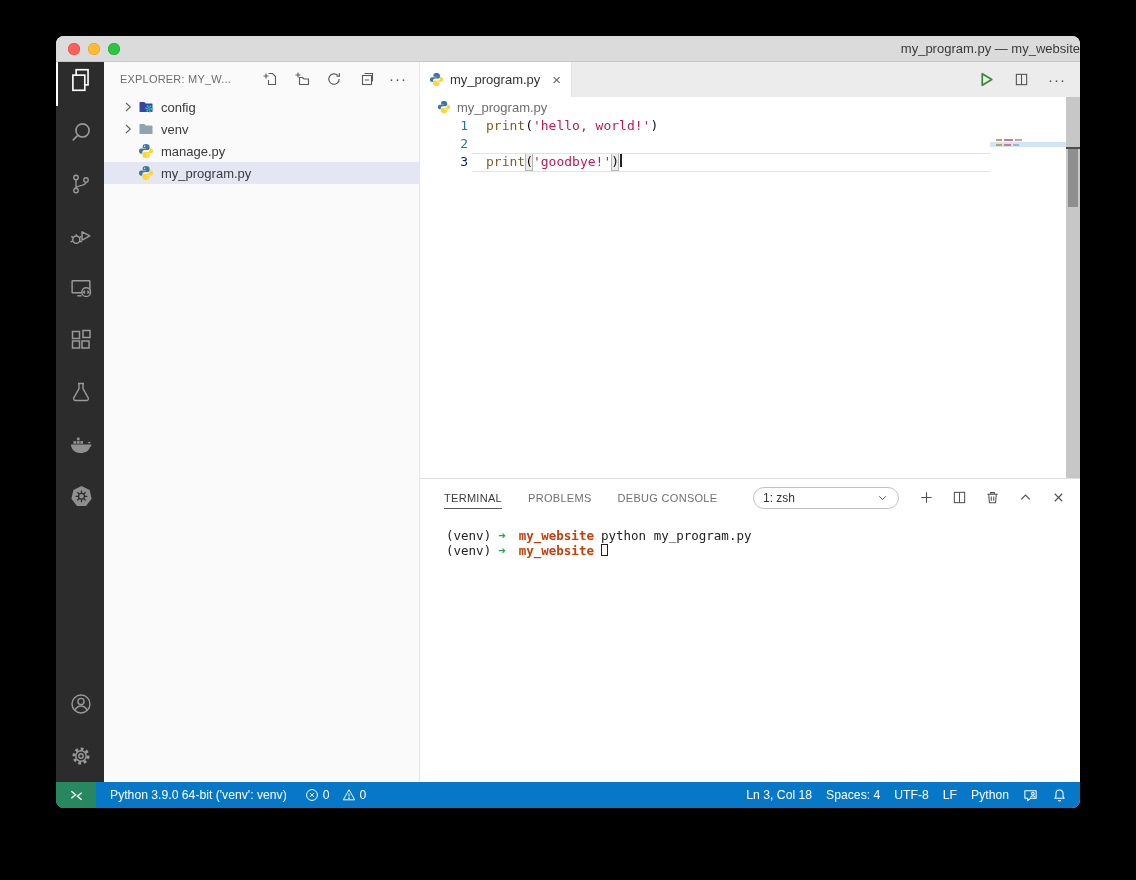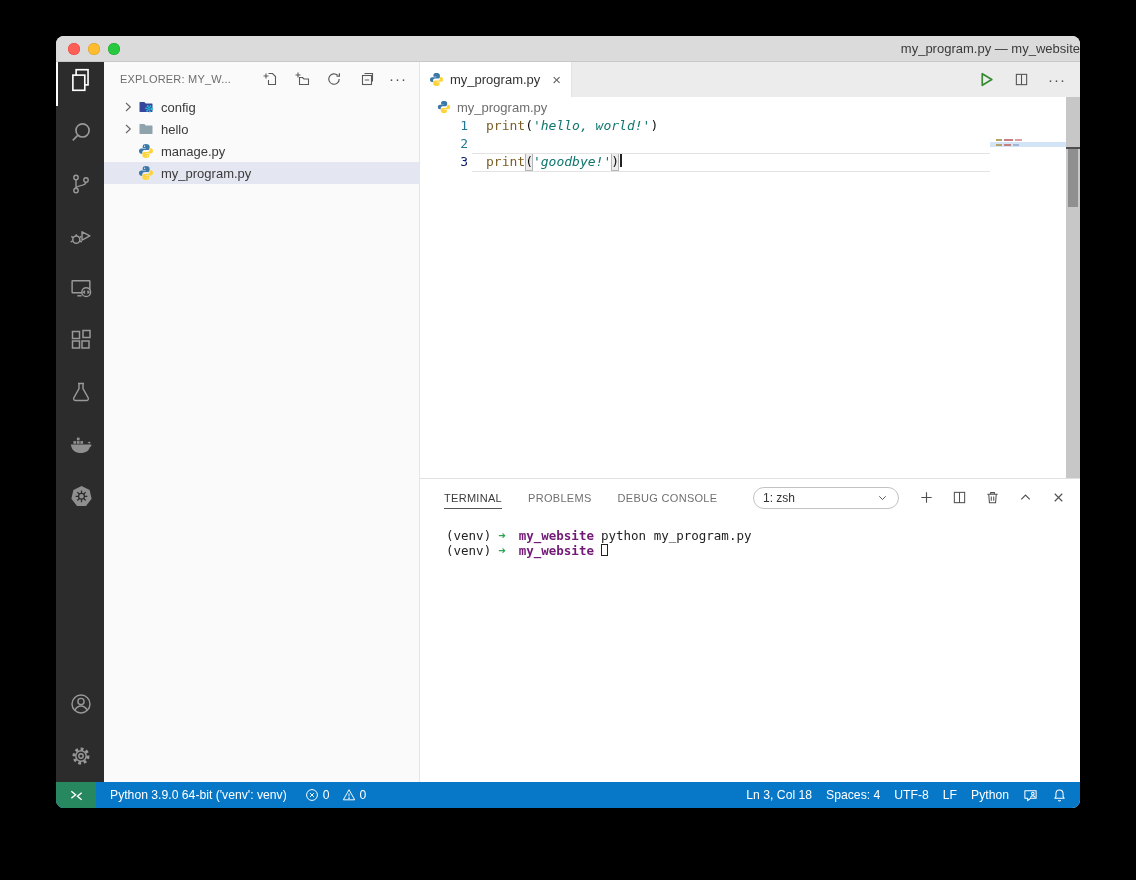--- a/index.html
+++ b/index.html
@@ -41,21 +41,21 @@
   .tab-actions{margin-left:auto;display:flex;align-items:center;gap:19px;padding-right:14px;}
   .tab-actions .ic{cursor:pointer;display:flex;}
   
   .editor-body{position:relative;height:381px;background:#fff;flex:0 0 381px;}
   .breadcrumb{height:20px;display:flex;align-items:center;gap:6px;padding-left:17px;font-size:13px;color:#6E6E6E;}
   .code-area{position:relative;height:361px;font-family:"DejaVu Sans Mono",monospace;font-size:13px;}
   .code-row{height:18px;line-height:18px;white-space:pre;display:flex;}
   .ln{display:inline-block;width:48px;padding-right:18px;text-align:right;color:#237893;flex:0 0 66px;}
   .ln.active{color:#0B216F;}
   .tok-fn{color:#795E26;}
-  .tok-str{color:#0f766e;font-style:italic;}
+  .tok-str{color:#be185d;}
   .tok-p{color:#111;}
   .bm{background:#EDEDED;outline:1px solid #B5B5B5;outline-offset:-1px;}
   .caret{display:inline-block;width:1.5px;height:14px;background:#222;vertical-align:-2px;margin-left:1px;}
   .cur-line{position:absolute;left:52px;right:90px;top:36px;height:19px;border-top:1px solid #E3E3E3;border-bottom:1px solid #E3E3E3;pointer-events:none;}
   
   .minimap{position:absolute;top:20px;right:14px;width:76px;height:60px;}
   .mm-row{position:absolute;left:6px;height:2px;display:flex;gap:2px;}
   .mm-row.r1{top:2px;}
   .mm-row.r2{top:7px;}
   .mm-seg{height:2px;display:inline-block;}
@@ -67,21 +67,21 @@
   .panel{height:304px;border-top:1px solid #E0E0E0;background:#fff;display:flex;flex-direction:column;flex:0 0 304px;}
   .panel-head{height:37px;display:flex;align-items:center;padding:0 14px 0 24px;flex:0 0 37px;}
   .ptab{font-size:11px;letter-spacing:.3px;color:#707070;margin-right:26px;padding:5px 0 4px;cursor:pointer;}
   .ptab.active{color:#3B3B3B;border-bottom:1px solid #555;}
   .shell-select{margin-left:auto;width:146px;height:22px;border:1px solid #C2C2C2;border-radius:11px;display:flex;align-items:center;justify-content:space-between;padding:0 9px;font-size:12px;color:#333;background:#fff;cursor:pointer;}
   .panel-actions{display:flex;align-items:center;gap:18px;margin-left:20px;}
   .panel-actions .ic{cursor:pointer;display:flex;}
   .term{padding:12px 0 0 26px;font-family:"DejaVu Sans Mono",monospace;font-size:12.5px;color:#222;}
   .tline{height:15px;line-height:15px;white-space:pre;}
   .t-arrow{color:#2DA44E;font-weight:bold;margin-left:7px;}
-  .t-dir{color:#701a75;font-weight:bold;margin-left:13px;}
+  .t-dir{color:#c2410c;font-weight:bold;margin-left:13px;}
   .t-cmd{margin-left:7px;}
   .t-cursor{display:inline-block;width:7px;height:12px;border:1px solid #222;margin-left:7px;vertical-align:-1px;}
   
   .statusbar{height:26px;background:#0778C8;display:flex;align-items:center;color:#fff;font-size:12.2px;flex:0 0 26px;}
   .remote{width:40px;height:26px;background:#27875F;display:flex;align-items:center;justify-content:center;cursor:pointer;}
   .sb-left{display:flex;gap:18px;padding-left:14px;}
   .probs{display:flex;align-items:center;gap:4px;cursor:pointer;}
   .probs .gap{width:4px;}
   .sb-right{margin-left:auto;display:flex;align-items:center;gap:14px;padding-right:13px;}
   .sb-it{cursor:pointer;white-space:nowrap;}
@@ -240,21 +240,21 @@
           <span class="chev">
               <svg width="16" height="16" viewBox="0 0 16 16" fill="none" stroke="#646464" stroke-width="1.1">
                 <path d="M6 4l4.3 4L6 12"></path>
               </svg>
             </span>
           <span class="ficon">
               <svg width="16" height="16" viewBox="0 0 16 16">
                 <path d="M1.5 3.5c0-.3.2-.5.5-.5h4.3l1.5 1.5h6.2c.3 0 .5.2.5.5v7.5c0 .3-.2.5-.5.5H2c-.3 0-.5-.2-.5-.5z" fill="#8FA3AD"></path>
               </svg>
             </span>
-          <span>hello</span>
+          <span>venv</span>
         </div>
         <div class="trow">
           <span class="chev"></span>
           <span class="ficon">
               <svg width="16" height="16" viewBox="0 0 16 16">
                 <path fill="#3B77A8" d="M7.9 1C6.1 1 4.7 1.7 4.7 3.2V5h3.2v.5H3.3C1.8 5.5 1 6.6 1 8.1s.7 2.6 2.2 2.6h1.1V9.2c0-1.2 1-2.2 2.2-2.2h3.3c1 0 1.8-.8 1.8-1.8V3.2C11.6 1.7 9.7 1 7.9 1zM6.6 2.5c.4 0 .7.3.7.7s-.3.7-.7.7-.7-.3-.7-.7.3-.7.7-.7z"></path>
                 <path fill="#FFD43B" d="M8.1 15c1.8 0 3.2-.7 3.2-2.2V11H8.1v-.5h4.6c1.5 0 2.3-1.1 2.3-2.6s-.7-2.6-2.2-2.6h-1.1v1.5c0 1.2-1 2.2-2.2 2.2H6.2c-1 0-1.8.8-1.8 1.8v2C4.4 14.3 6.3 15 8.1 15zm1.3-1.5c-.4 0-.7-.3-.7-.7s.3-.7.7-.7.7.3.7.7-.3.7-.7.7z"></path>
               </svg>
             </span>
           <span>manage.py</span>

